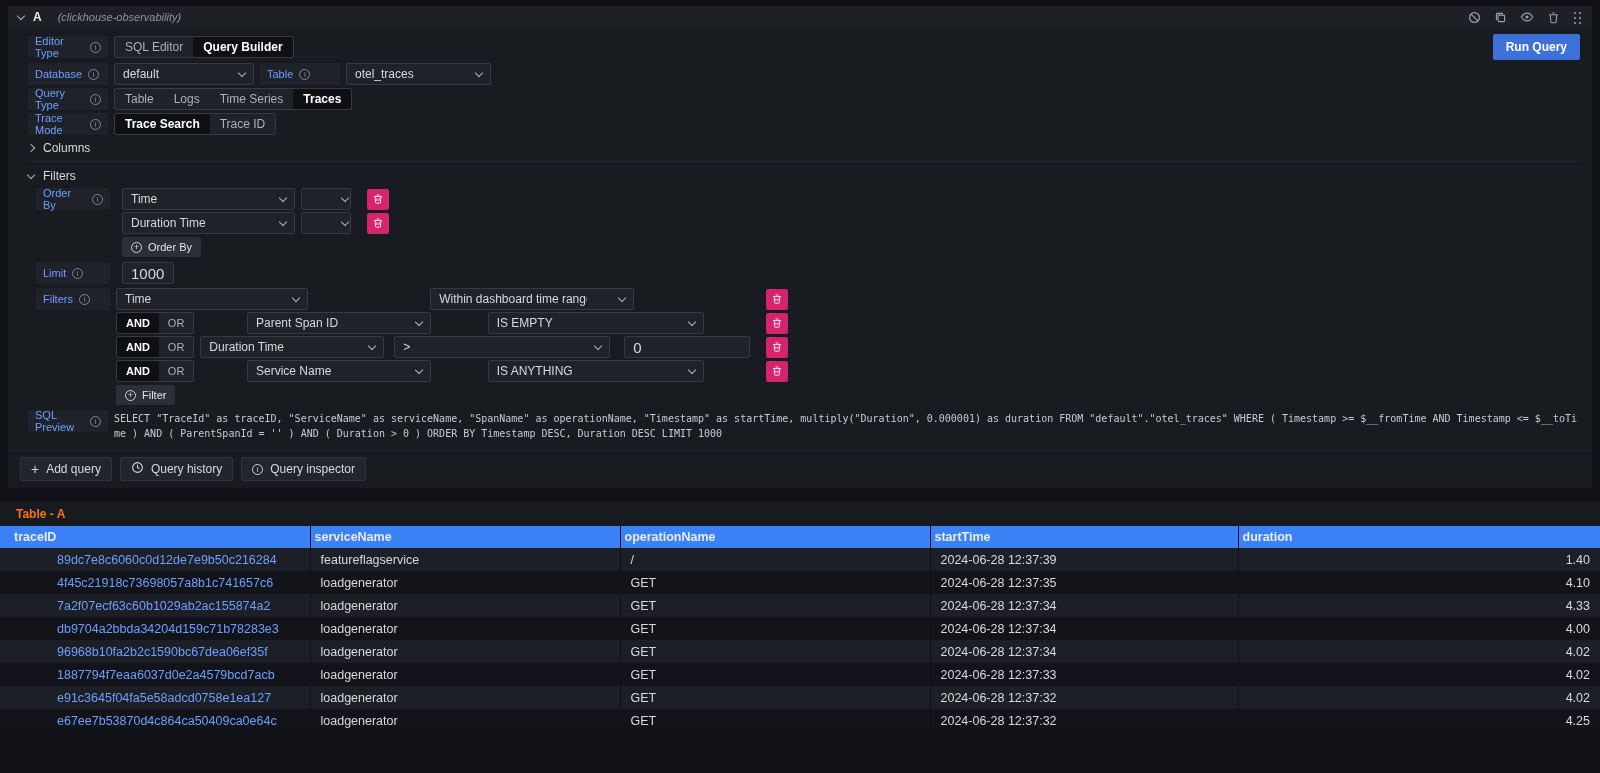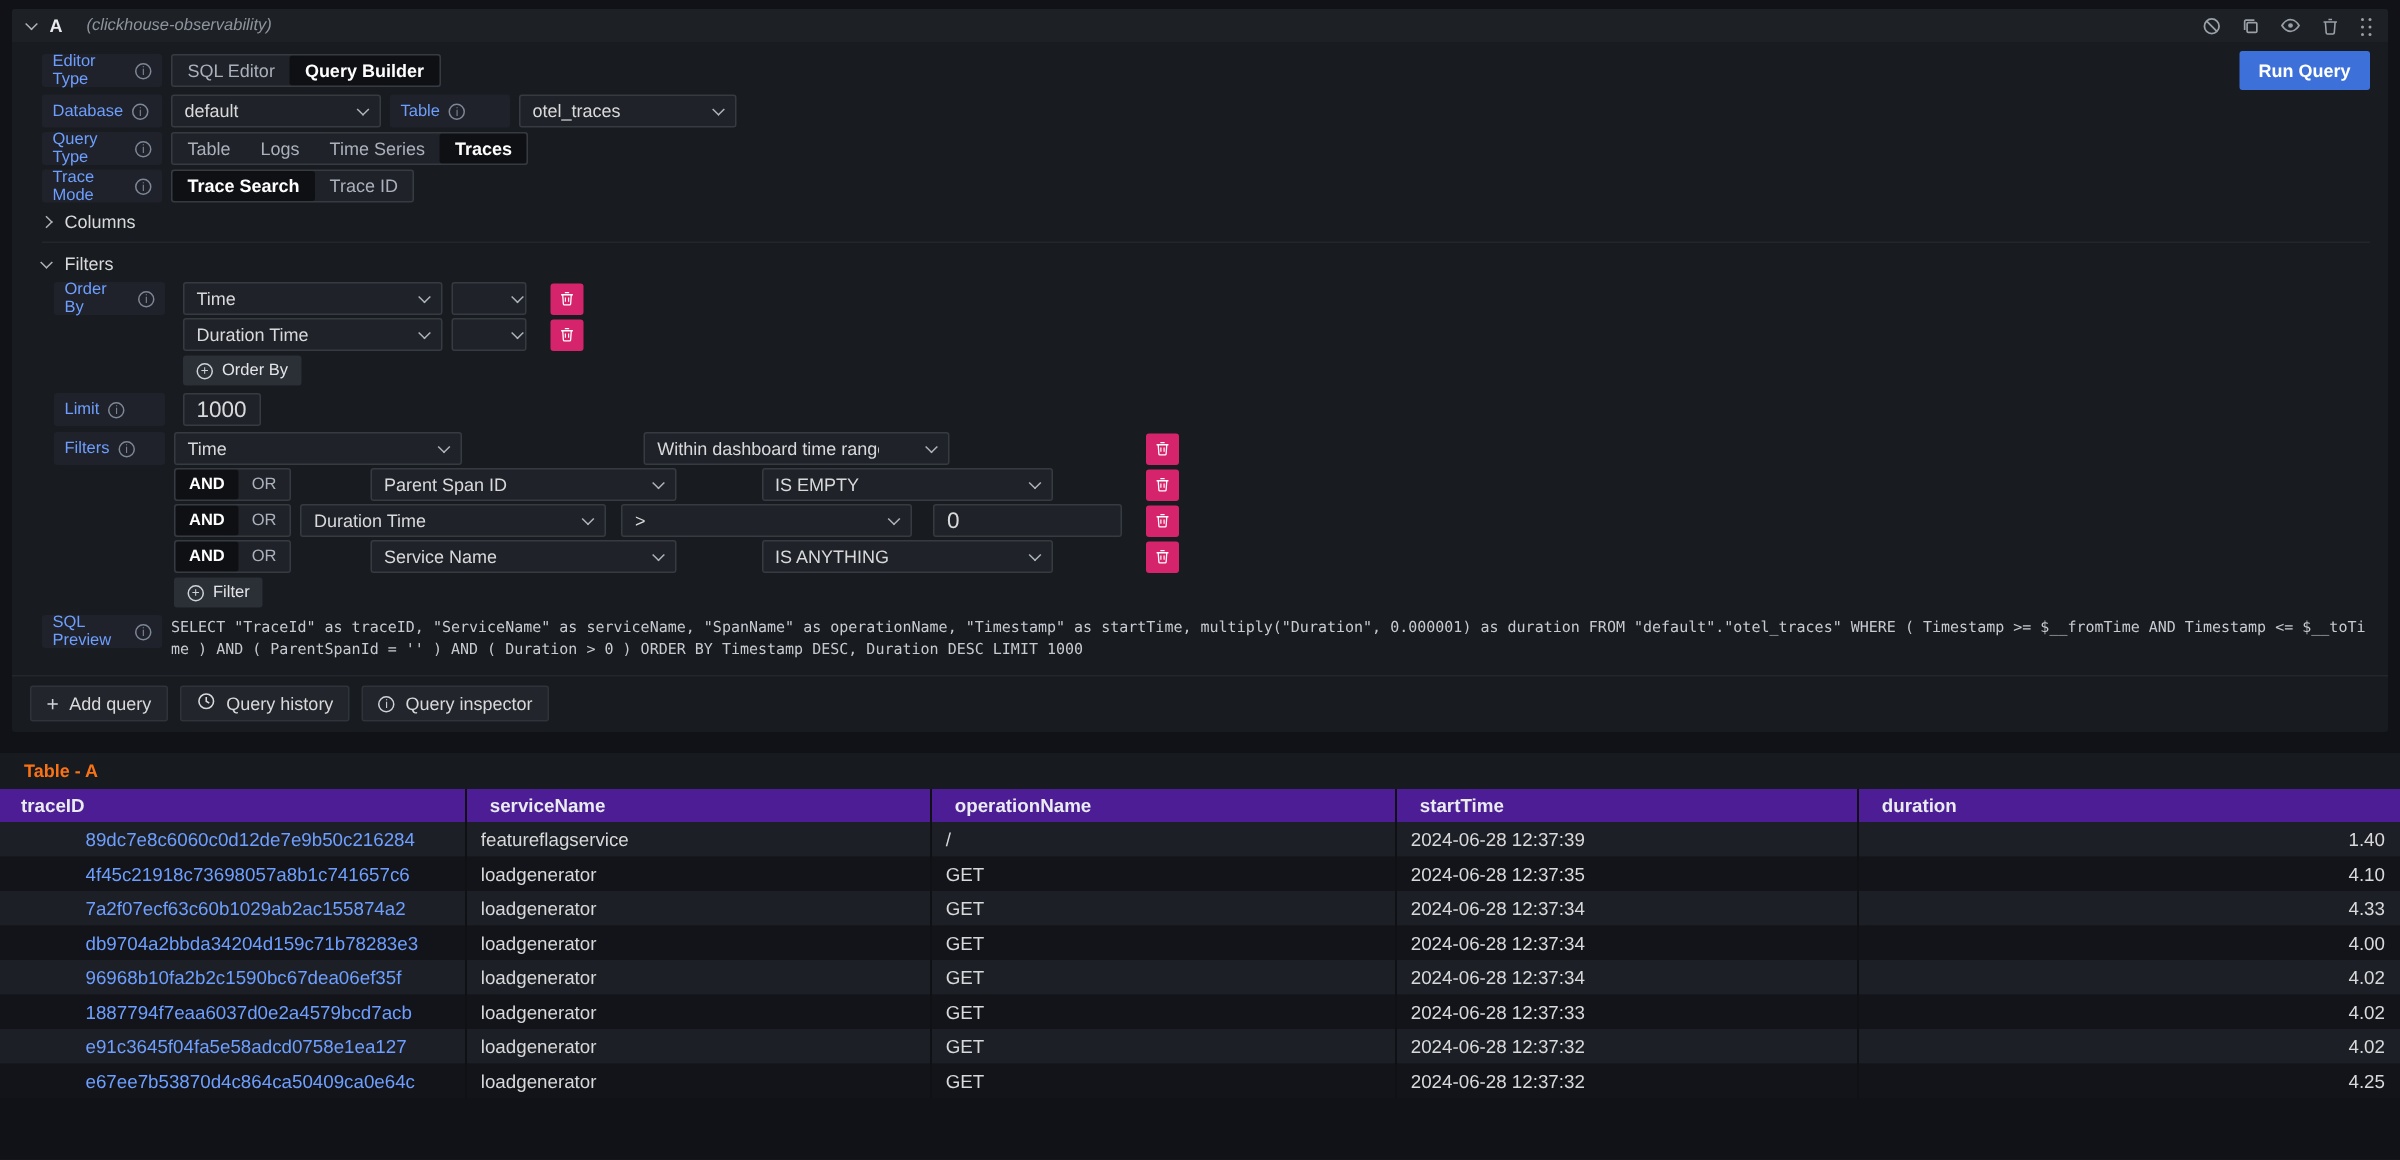--- a/index.html
+++ b/index.html
@@ -63,39 +63,39 @@
   .chev-down  { width:6px; height:6px; border-right:1.5px solid #aeb4bc; border-bottom:1.5px solid #aeb4bc; transform:rotate(45deg); margin-top:-3px; }
   .hdivider { border:none; border-top:1px solid #23262d; margin:3px 0 4px 0; }
 
   .lgroup { display:flex; align-items:flex-start; margin:2px 0 4px 8px; }
   .lgroup .ilabel { width:74px; }
   .grows { display:flex; flex-direction:column; gap:2px; margin-left:6px; }
   .grow { display:flex; align-items:center; height:22px;justify-content:space-between; }
 
   .ml6{margin-left:6px} .ml10{margin-left:10px} .ml14{margin-left:14px} .ml16{margin-left:16px}
   .w140{width:140px} .w145{width:145px} .w173{width:173px} .w48{width:50px}
-  .w192{width:192px} .w204{width:204px} .w188{width:204px} .w194{width:194px}
+  .w192{width:192px} .w204{width:204px} .w188{width:184px} .w194{width:216px}
   .w126{width:126px} .w52{width:52px}
 
   .sqlrow { margin-top:4px; }
   .sqltext { flex:1; margin:1px 0 0 6px; font-family:"DejaVu Sans Mono","Liberation Mono",monospace;
     font-size:10px; line-height:15px; color:#c7cbd1; white-space:pre-wrap; word-break:break-all; }
 
   .factions { display:flex; align-items:center; gap:8px; border-top:1px solid #23262d; padding:6px 12px 7px 12px; }
   .fbtn { display:inline-flex; align-items:center; gap:7px; height:24px; padding:0 10px;
     background:#22252b; border:1px solid #2f333a; border-radius:2px; color:#d8d9da; font-size:12px; font-family:inherit; cursor:pointer; }
   .fbtn .plus { font-size:14px; line-height:12px; color:#cfd3d9; }
 
   
   .tpanel { margin-top:14px; }
   .ptitle { height:24px; line-height:24px; padding-left:16px; font-size:12px; font-weight:600;
     color:#f97316; background:#171a1e; }
   table.data { width:100%; border-collapse:collapse; table-layout:fixed; font-size:12.5px; }
-  table.data th { height:22px; text-align:left; font-weight:600; color:#e9ebef; background:#4c1d95;
-    padding:0 16px; border-right:1px solid #0f1115; white-space:nowrap; overflow:hidden; cursor:pointer; }
+  table.data th { height:22px; text-align:left; font-weight:600; color:#e9ebef; background:#3b82f6;
+    padding:0 4px; border-right:1px solid #0f1115; white-space:nowrap; overflow:hidden; cursor:pointer; }
   table.data td { height:23px; padding:0 10px; border-right:1px solid #0f1115;
     white-space:nowrap; overflow:hidden; text-overflow:ellipsis; color:#d8d9da; }
   table.data th:first-child, table.data td:first-child { padding-left:14px; }
   table.data th:last-child, table.data td:last-child { border-right:none; }
   table.data tbody tr:nth-child(odd)  { background:#1c1f25; }
   table.data tbody tr:nth-child(even) { background:#121419; }
   th.col-duration, td.col-duration { text-align:right; padding-right:48px; }
   a.trace-link { color:#6e9fff; text-decoration:none;margin-left:43px; }
 </style>
 </head>

